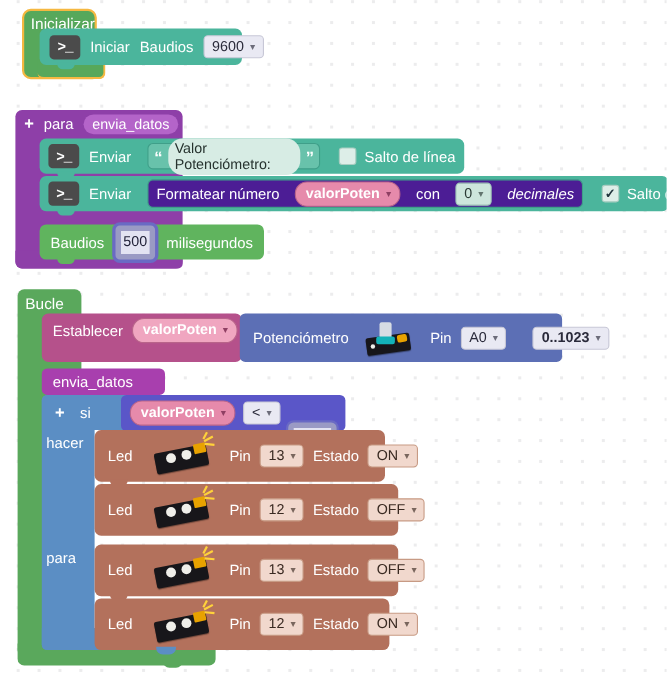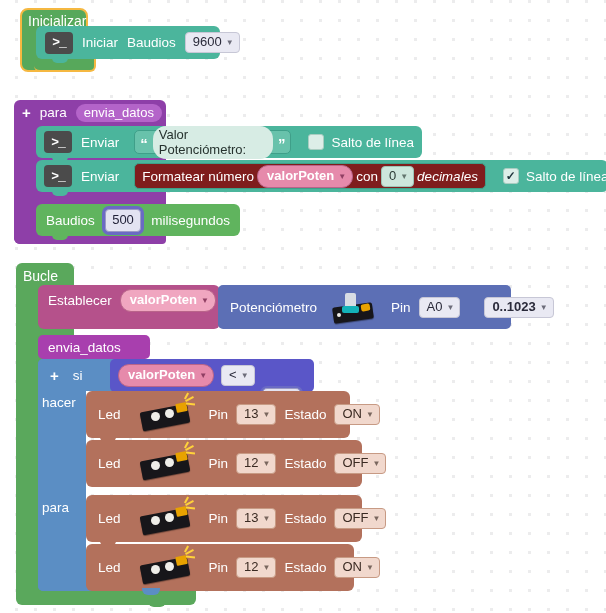--- a/index.html
+++ b/index.html
@@ -37,21 +37,21 @@
   .dd-pill  { background:#f0a6c0; color:#ffffff; border:1px solid #b9648a; font-weight:bold;
               padding:2px 6px 3px 9px; border-radius:11px; }
   .dd-pill .car { color:#8f3f63; opacity:1; }
   .dd-brown { background:#f1d8cd; color:#3a2a22; border:1px solid #c79a84; }
   .dd-green { background:#cde6dc; color:#2a3a34; border:1px solid #9dc4b6; }
 
   
   .numf {
     display:inline-flex; align-items:center; justify-content:center;
     min-width:34px; padding:2px 8px 3px; border-radius:5px;
-    background:#e9e9f3; color:#23233a; border:1px solid #6d28d9;
+    background:#e9e9f3; color:#23233a; border:5px solid #6d28d9;
     font-size:13px; line-height:16px;
   }
 
   
   .termico {
     width:28px; height:22px; border-radius:4px; background:#4b4b4b;
     display:flex; align-items:center; justify-content:center;
     color:#ffffff; font-family:"Liberation Mono", monospace;
     font-size:13px; font-weight:bold; letter-spacing:-1px; flex:none;
   }
@@ -117,21 +117,21 @@
     <span class="row" style="gap:7px;margin-left:8px;">
       <span class="cbx off"></span>
       <span class="lab">Salto de línea</span>
     </span>
   </div>
   <div class="notch" style="left:52px;top:156px;width:16px;height:6px;background:#4bb59c;"></div>
 
   <div class="blk row" style="left:36px;top:160px;width:572px;height:32px;background:#4bb59c;border-radius:6px;padding:0 8px;gap:9px;">
     <div class="termico">&gt;_</div>
     <span class="lab">Enviar</span>
-    <span class="row" style="background:#7f1d1d;border:1px solid #3f9f89;border-radius:5px;height:26px;padding:0 7px;gap:3px;margin-left:6px;">
+    <span class="row" style="background:#4c1d95;border:1px solid #3f9f89;border-radius:5px;height:26px;padding:0 7px;gap:14px;margin-left:6px;">
       <span class="lab" style="font-size:13.5px;">Formatear número</span>
       <span class="dd dd-pill" style="border-color:#b9648a;background:#e68aab;">
         <span>valorPoten</span>
         <span class="car">▼</span>
       </span>
       <span class="lab" style="font-size:13.5px;">con</span>
       <span class="dd dd-green">
         <span>0</span>
         <span class="car">▼</span>
       </span>

